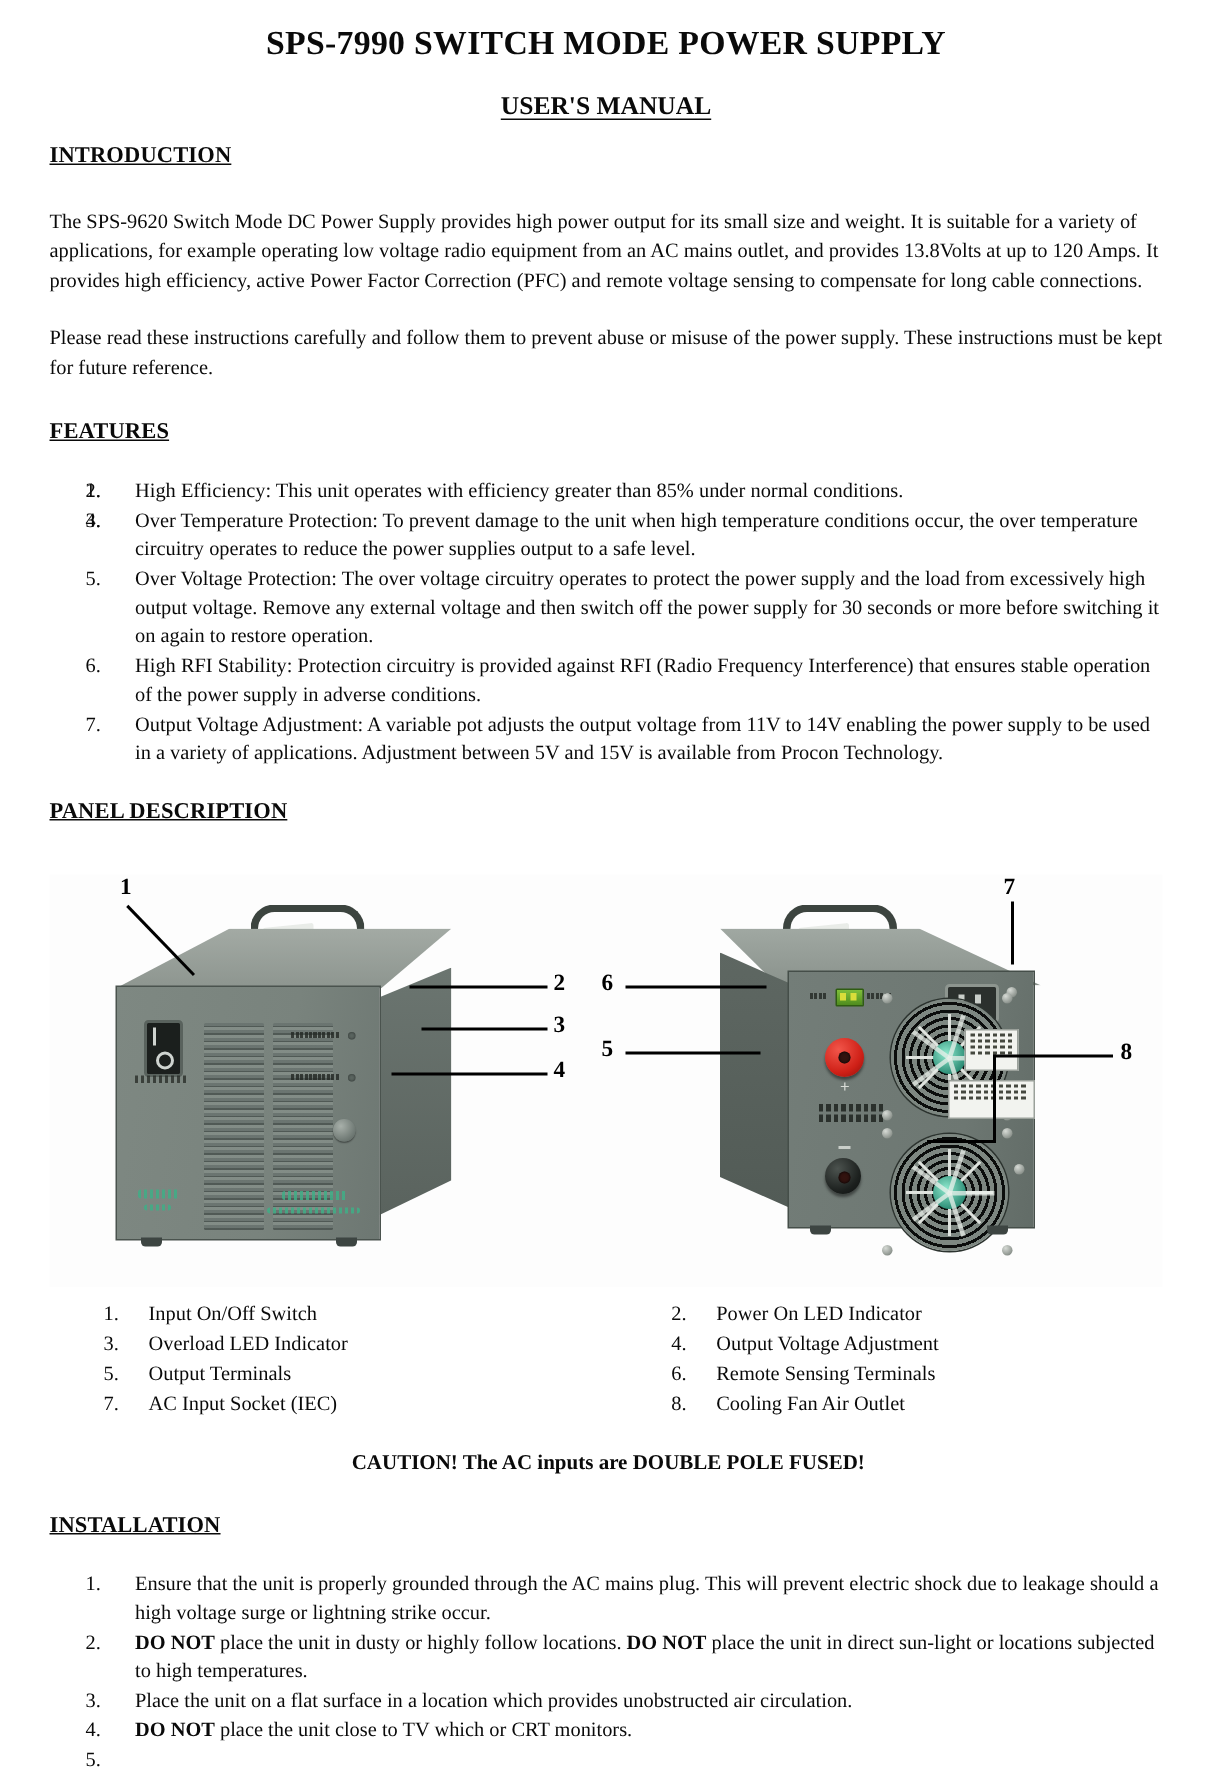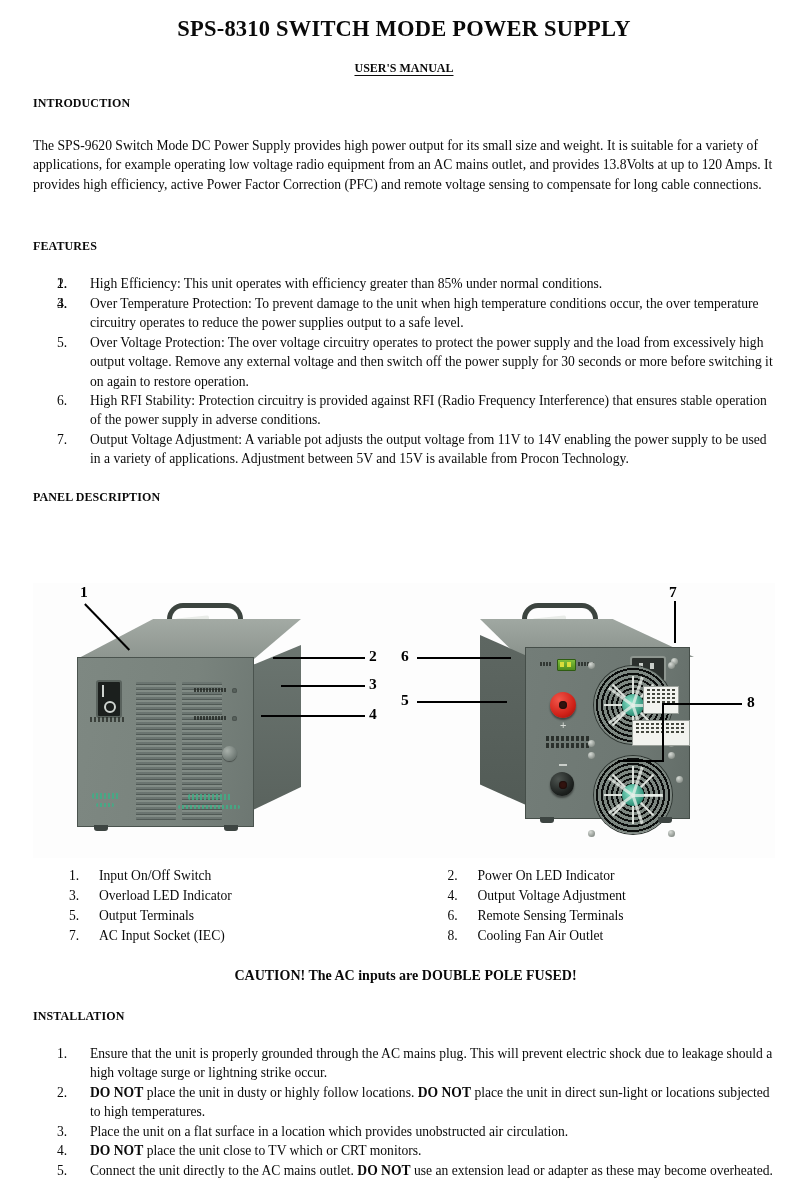--- a/index.html
+++ b/index.html
@@ -12,26 +12,26 @@
     overflow:hidden;
   }
   .page{position:relative;width:808px;height:1181px;padding:0;box-sizing:border-box;}
   .inner{position:absolute;left:33px;right:30px;top:0;}
 
   h1.doc-title{
     font-size:22.5px;font-weight:bold;text-align:center;
     margin:0;padding-top:16px;letter-spacing:.2px;
   }
   h2.doc-sub{
-    font-size:12px;font-weight:bold;text-align:center;
+    font-size:17px;font-weight:bold;text-align:center;
     margin:0;padding-top:19px;text-decoration:underline;
     text-underline-offset:3px;
   }
   h3.section{
-    font-size:12px;font-weight:bold;margin:0;letter-spacing:.1px;
+    font-size:15px;font-weight:bold;margin:0;letter-spacing:.1px;text-decoration:underline;
   }
   p.body{
     font-size:13.6px;line-height:1.43;margin:0;text-align:left;
   }
   .gap-a{height:25px;}
 
   ol.numlist{
     margin:0;padding:0;list-style:none;
     font-size:13.6px;line-height:1.43;
   }
@@ -249,29 +249,30 @@
   .lead{position:absolute;background:#000;}
   .lead.h{height:1.6px;}
   .lead.v{width:1.6px;}
   .lead.diag{height:1.6px;transform-origin:0 50%;}
 </style>
 </head>
 <body>
 
 <div class="page">
 
-  <h1 class="doc-title">SPS-8310 SWITCH MODE POWER SUPPLY</h1>
+  <h1 class="doc-title">SPS-7990 SWITCH MODE POWER SUPPLY</h1>
   <h2 class="doc-sub">USER'S MANUAL</h2>
 
   <div class="inner" style="top:96px;">
 
     <h3 class="section">INTRODUCTION</h3>
     <div class="gap-a"></div>
     <p class="body">The SPS-9620 Switch Mode DC Power Supply provides high power output for its small size and weight. It is suitable for a variety of applications, for example operating low voltage radio equipment from an AC mains outlet, and provides 13.8Volts at up to 120 Amps. It provides high efficiency, active Power Factor Correction (PFC) and remote voltage sensing to compensate for long cable connections.</p>
     <div style="height:19px"></div>
+    <p class="body">Please read these instructions carefully and follow them to prevent abuse or misuse of the power supply. These instructions must be kept for future reference.</p>
 
     <div style="height:26px"></div>
     <h3 class="section">FEATURES</h3>
     <div style="height:20px"></div>
     <ol class="numlist" id="features-list">
         <li><span class="num">1.</span></li>
         <li><span class="num">2.</span><span>High Efficiency: This unit operates with efficiency greater than 85% under normal conditions.</span></li>
         <li><span class="num">3.</span></li>
         <li><span class="num">4.</span><span>Over Temperature Protection: To prevent damage to the unit when high temperature conditions occur, the over temperature circuitry operates to reduce the power supplies output to a safe level.</span></li>
         <li><span class="num">5.</span><span>Over Voltage Protection: The over voltage circuitry operates to protect the power supply and the load from excessively high output voltage. Remove any external voltage and then switch off the power supply for 30 seconds or more before switching it on again to restore operation.</span></li>
@@ -441,17 +442,17 @@
     <p class="caution">CAUTION! The AC inputs are DOUBLE POLE FUSED!</p>
 
     <div style="height:25px"></div>
     <h3 class="section">INSTALLATION</h3>
     <div style="height:20px"></div>
     <ol class="numlist" id="installation-list">
         <li><span class="num">1.</span><span><span>Ensure that the unit is properly grounded through the AC mains plug. This will prevent electric shock due to leakage should a high voltage surge or lightning strike occur.</span></span></li>
         <li><span class="num">2.</span><span><b>DO NOT</b><span> place the unit in dusty or highly follow locations. </span><b>DO NOT</b><span> place the unit in direct sun-light or locations subjected to high temperatures.</span></span></li>
         <li><span class="num">3.</span><span><span>Place the unit on a flat surface in a location which provides unobstructed air circulation.</span></span></li>
         <li><span class="num">4.</span><span><b>DO NOT</b><span> place the unit close to TV which or CRT monitors.</span></span></li>
-        <li><span class="num">5.</span><span><span>Connect the unit directly to the AC mains outlet. </span><b>DO NOT</b><span> use an extension lead or adapter as these may become overheated.</span></span></li>
+        <li><span class="num">5.</span></li>
       </ol>
   </div>
 
 </div>
 
 </body></html>

